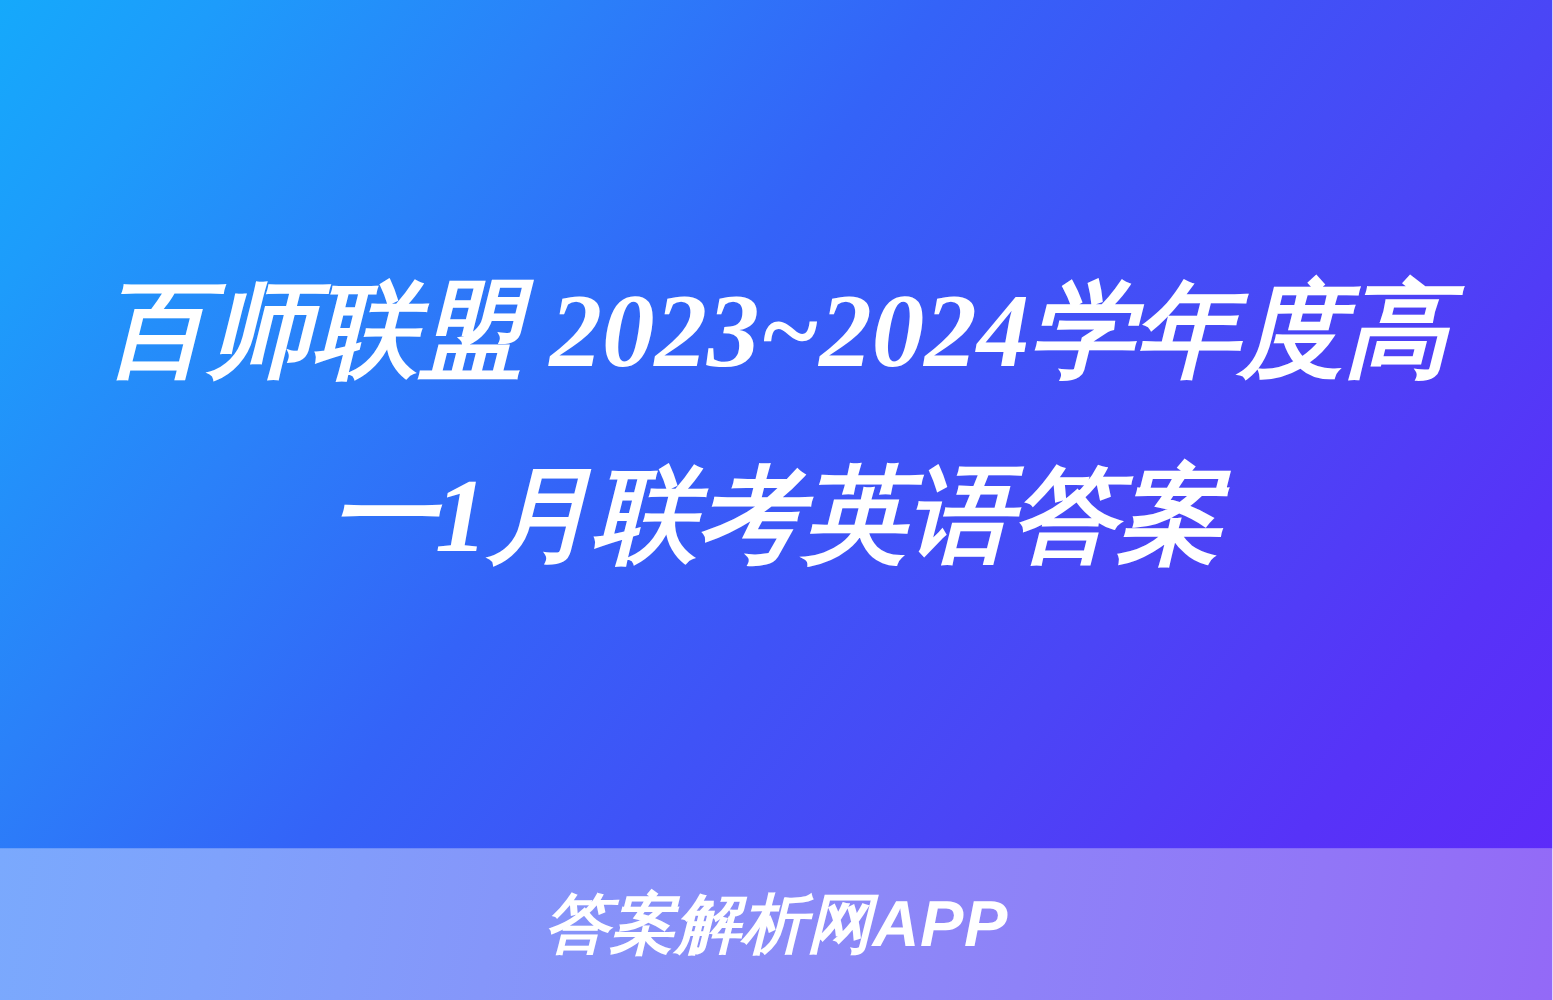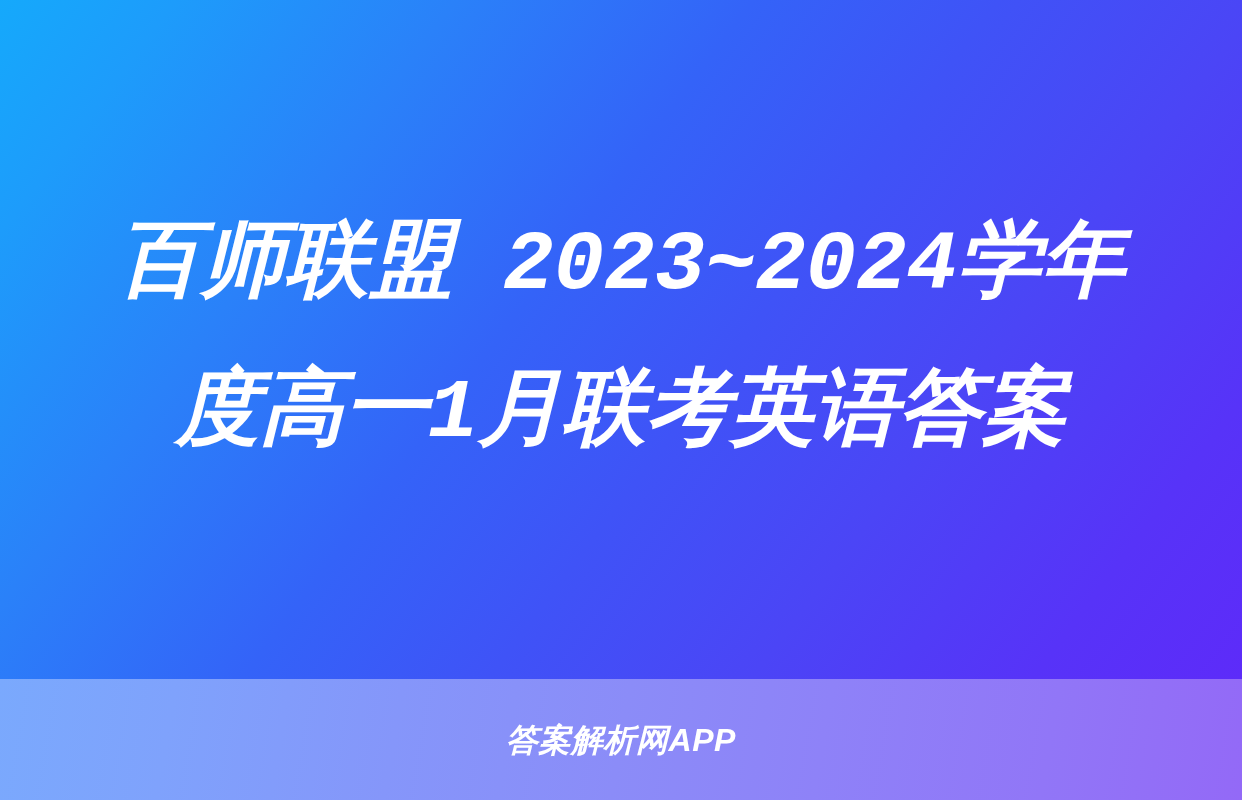--- a/index.html
+++ b/index.html
@@ -52,21 +52,21 @@
     display: flex;
     align-items: center;
     justify-content: center;
   }
 
   .poster-title {
     margin: 0;
     width: 100%;
     text-align: center;
     color: #ffffff;
-    font-family: Liberation Mono, monospace;
+    font-family: Liberation Serif, serif;
     font-size: 84px;
     line-height: 148px;
     font-weight: 700;
     font-style: italic;
     letter-spacing: 0px;
     word-break: break-all;
     white-space: normal;
     text-rendering: optimizeLegibility;
   }
 
@@ -84,21 +84,21 @@
         #9176f7 84%,
         #9369f7 100%);
     display: flex;
     align-items: center;
     justify-content: center;
   }
 
   .footer-brand {
     color: #ffffff;
     font-family: "Liberation Sans", "DejaVu Sans", sans-serif;
-    font-size: 32px;
+    font-size: 52px;
     line-height: 1;
     font-weight: 700;
     font-style: italic;
     letter-spacing: 0.5px;
     white-space: nowrap;
     user-select: none;
   }
 </style>
 </head>
 <body>

